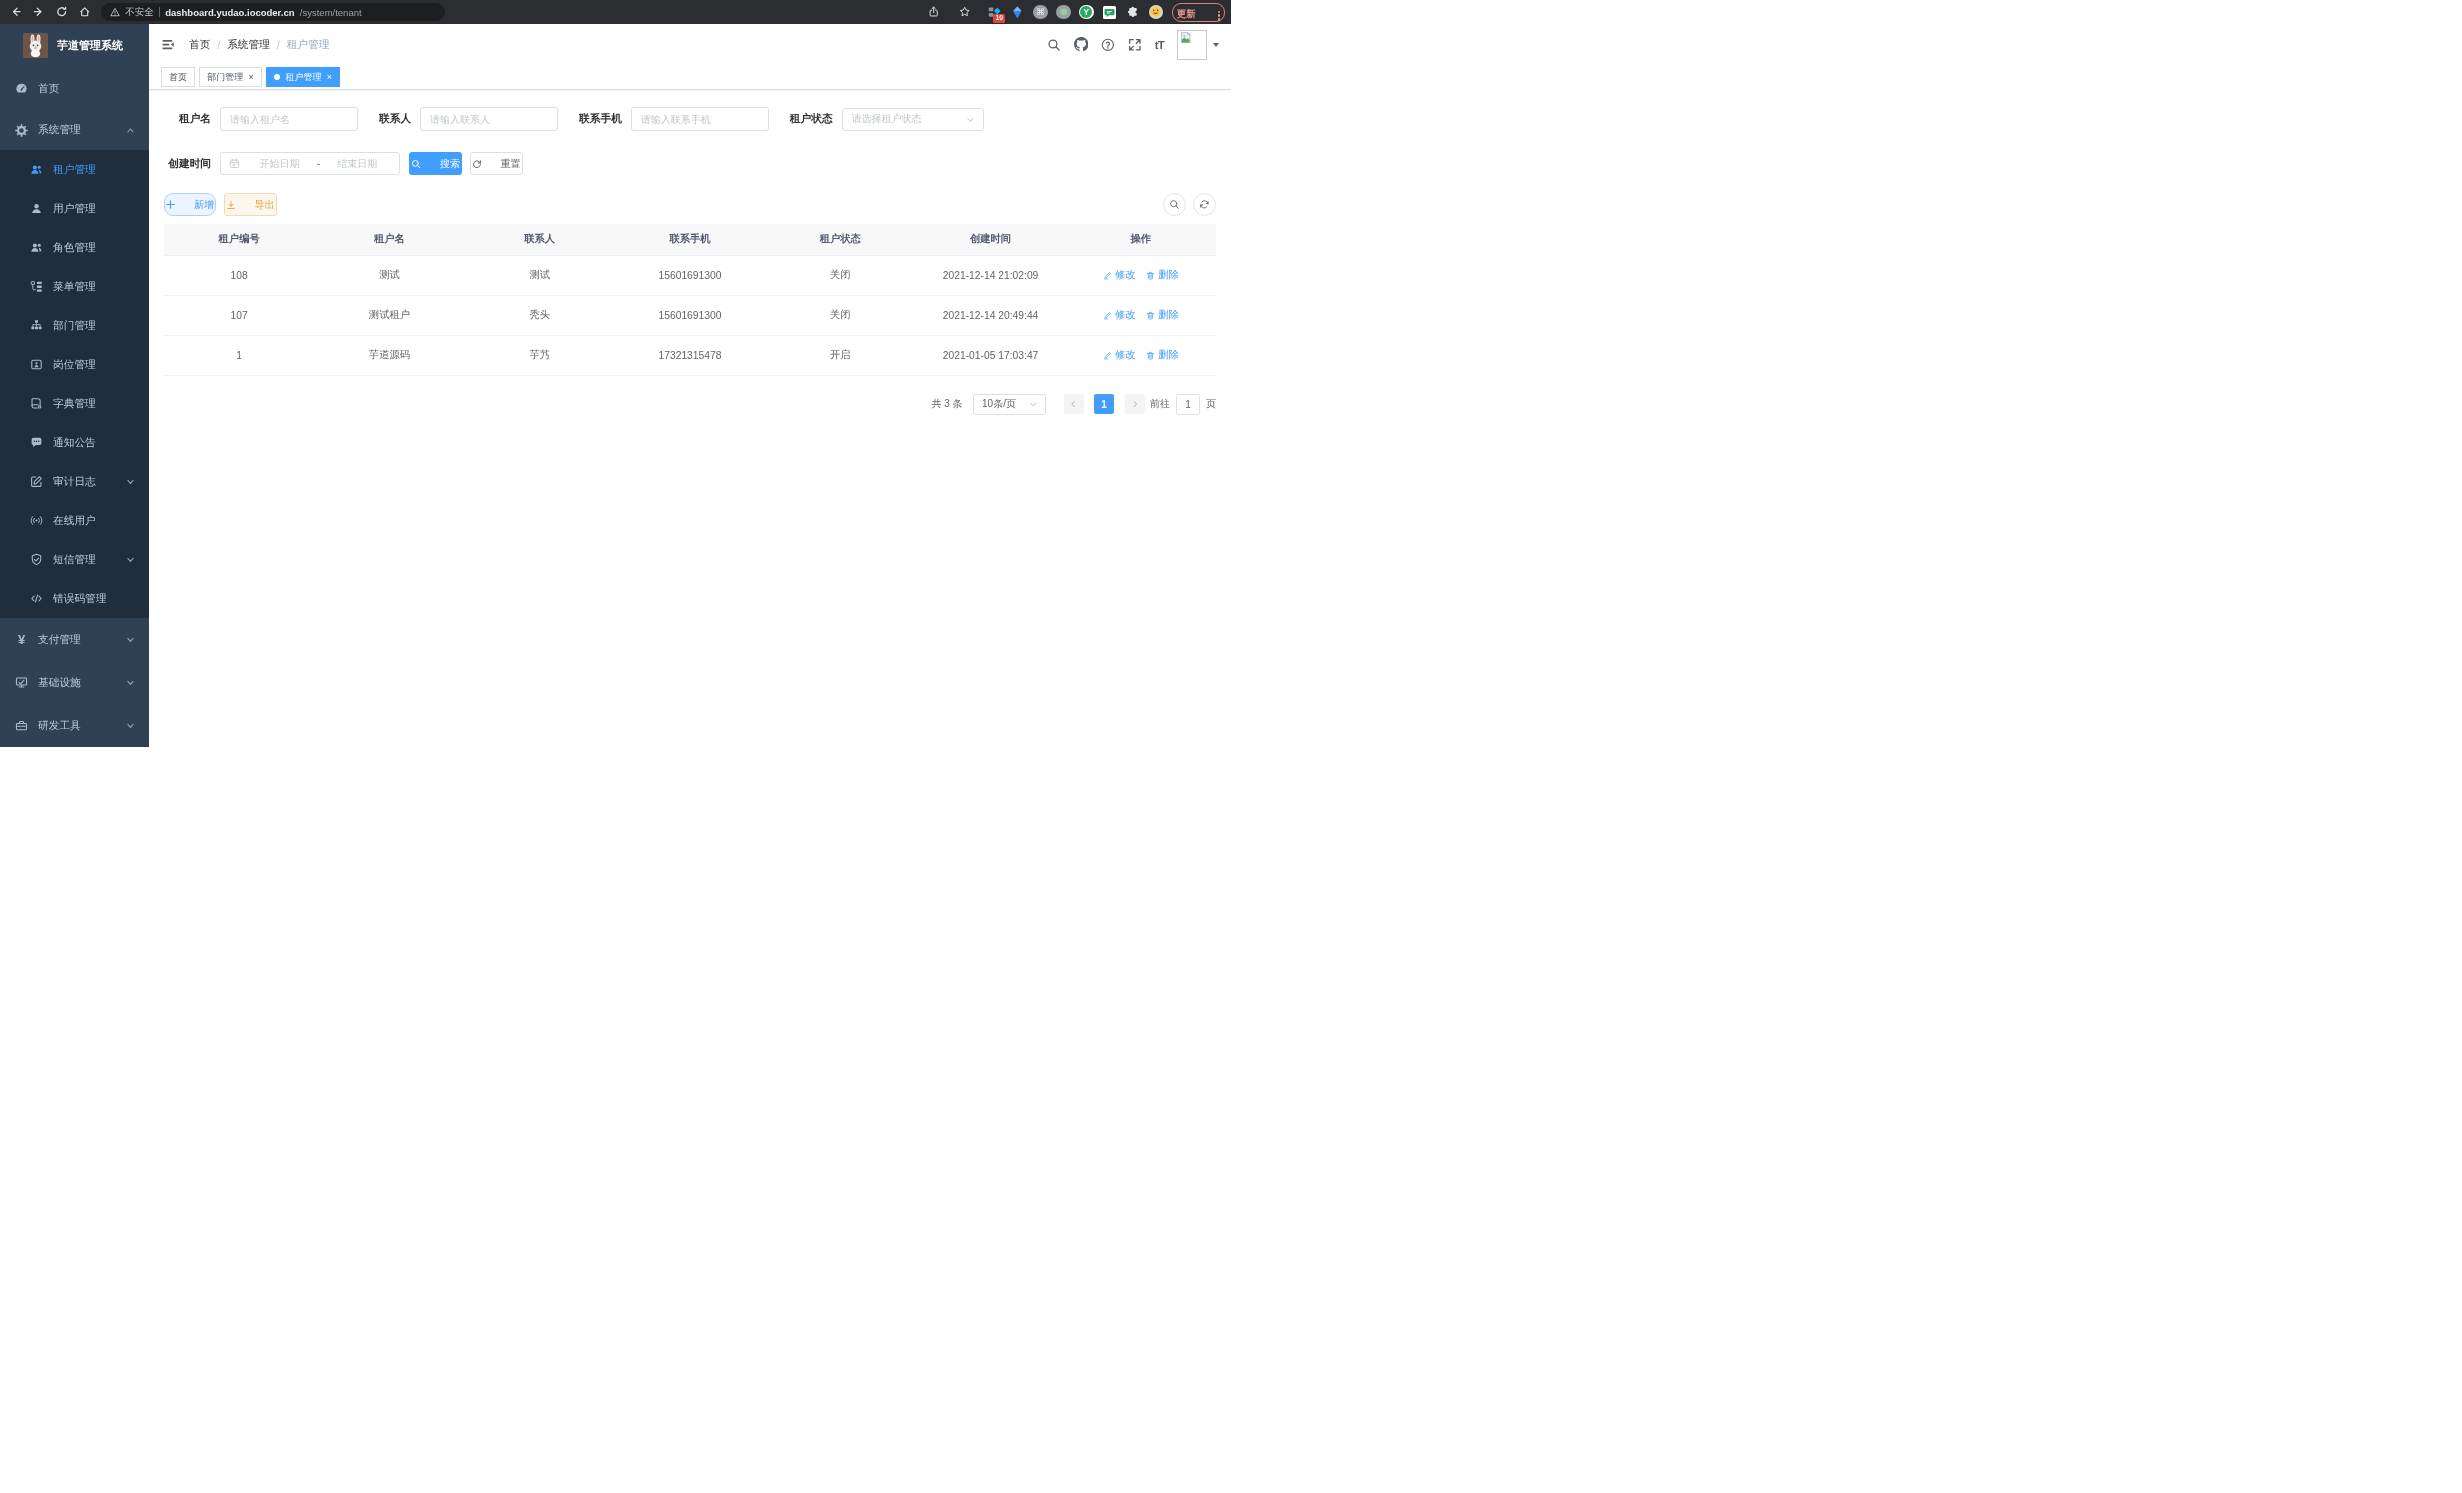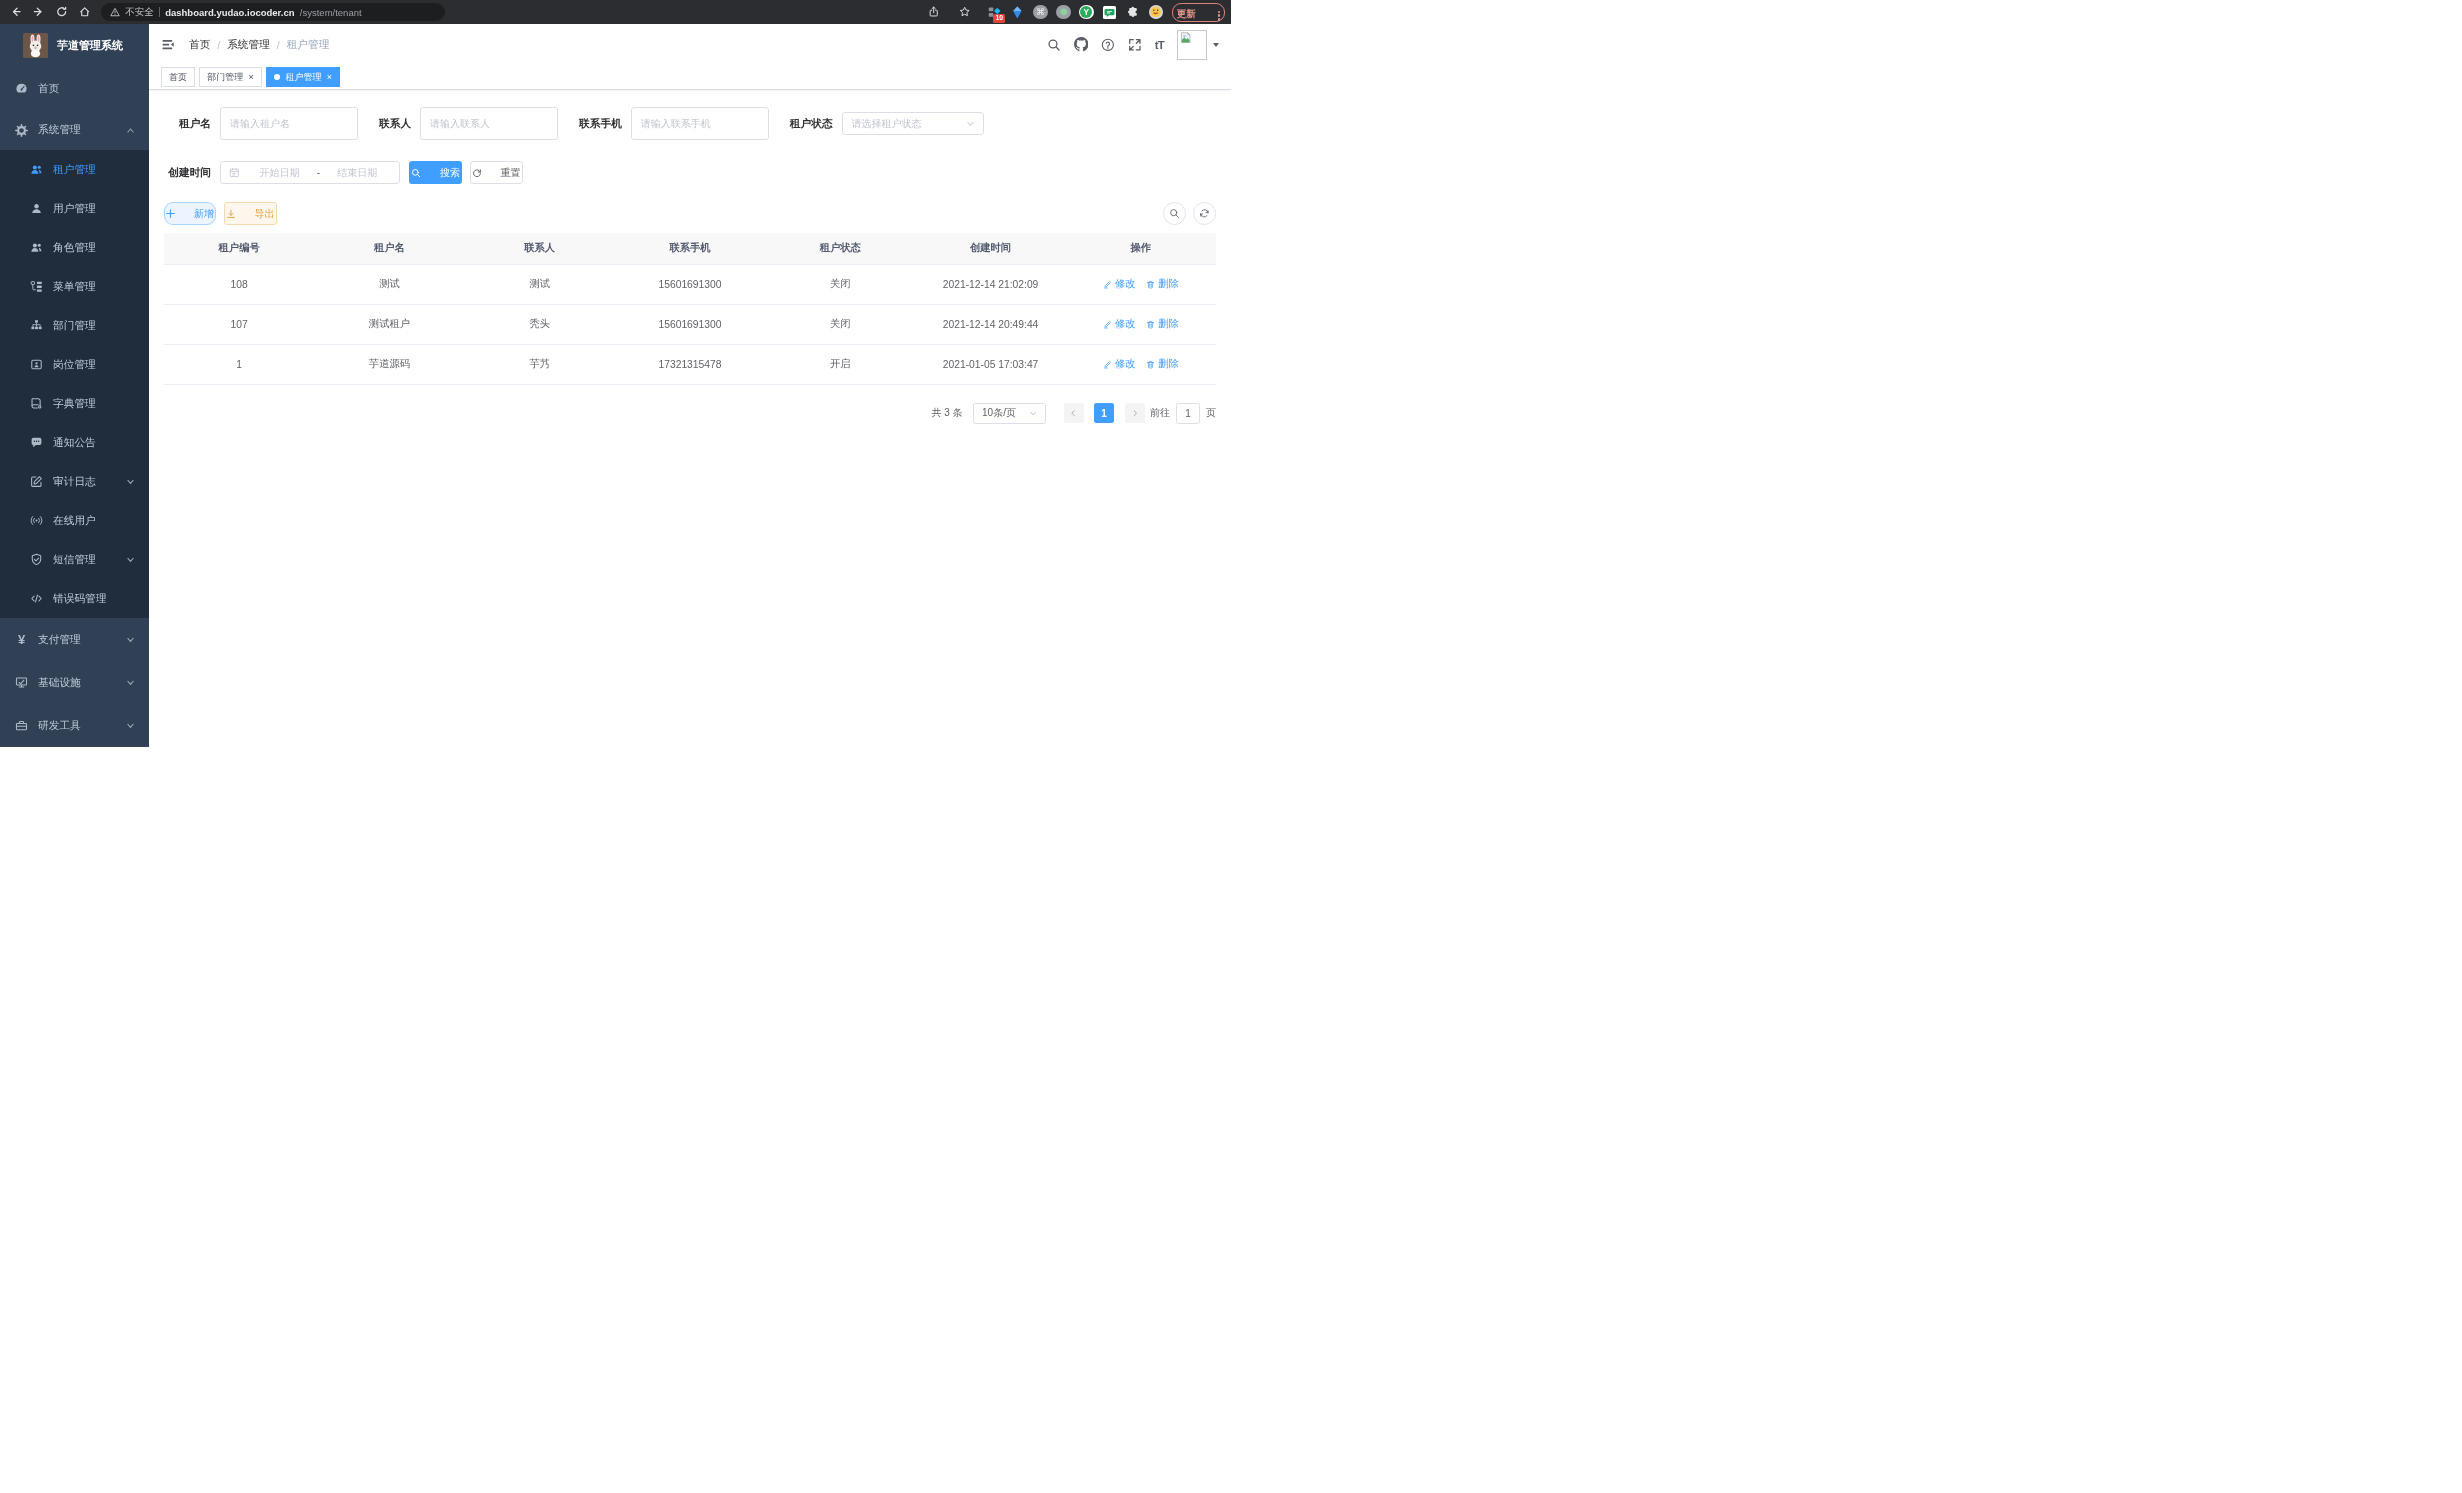--- a/index.html
+++ b/index.html
@@ -71,21 +71,21 @@
   .tab.active{background:#409eff;border-color:#409eff;color:#fff;}
   .tab.active .dot{display:inline-block;}
   .tab .x{font-size:9px;line-height:1;}
 
   .content{flex:1;padding:17px 15px 0;box-sizing:border-box;}
   .frow{display:flex;align-items:center;margin-bottom:21px;}
   .frow.r2{margin-bottom:18px;}
   .fitem{display:flex;align-items:center;margin-right:21px;}
   .flabel{font-size:10.7px;font-weight:700;color:#303133;margin-right:9px;white-space:nowrap;}
   .flabel.w{width:47px;text-align:right;}
-  .inp{width:138px;height:33px;border:0.8px solid #dcdfe6;border-radius:3px;padding:0 9px;font-size:10px;
+  .inp{width:138px;height:24px;border:0.8px solid #dcdfe6;border-radius:3px;padding:0 9px;font-size:10px;
     color:#606266;box-sizing:border-box;background:#fff;outline:none;font-family:inherit;}
   .inp::placeholder{color:#bfc4cd;}
   .sel{width:142px;height:23px;border:0.8px solid #dcdfe6;border-radius:3px;display:flex;align-items:center;
     justify-content:space-between;padding:0 7.6px 0 9px;box-sizing:border-box;font-size:10px;color:#bfc4cd;cursor:pointer;background:#fff;}
   .sel .sc{color:#b7bcc5;display:flex;}
   .dater{width:180px;height:23px;border:0.8px solid #dcdfe6;border-radius:3px;display:flex;align-items:center;
     padding:0 7.6px;box-sizing:border-box;font-size:10px;color:#bfc4cd;background:#fff;cursor:pointer;}
   .dater .cal{color:#bfc4cd;margin-right:6px;display:flex;}
   .dater .dtxt{flex:1;text-align:center;}
   .dater .dsep{color:#606266;padding:0 3px;}

